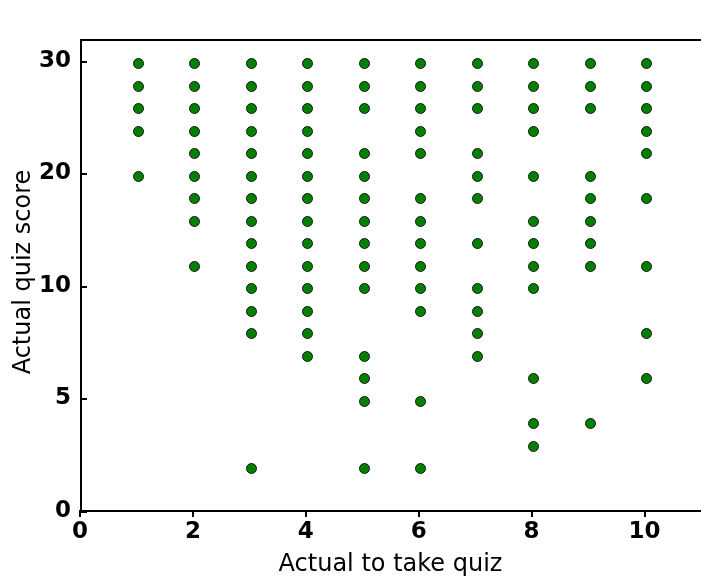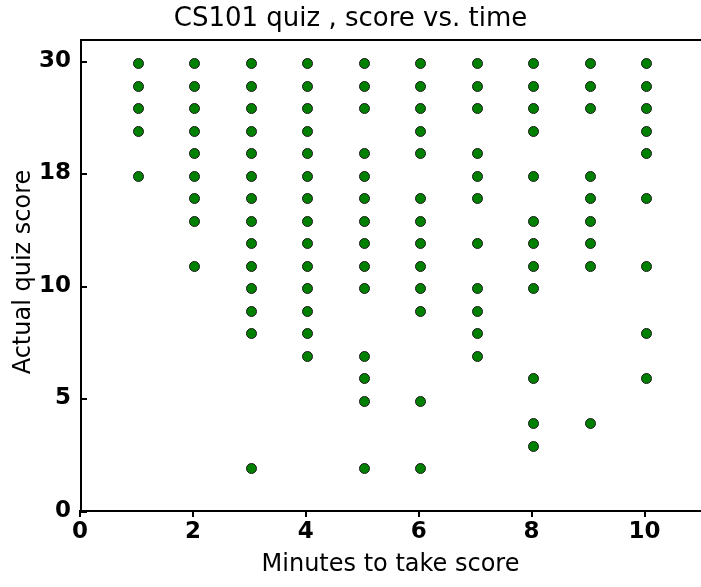--- a/index.html
+++ b/index.html
@@ -121,21 +121,20 @@
     transform: rotate(-90deg);
     transform-origin: center center;
     font-family: "DejaVu Sans", sans-serif;
   }
 </style>
 </head>
 <body>
 
 <div id="figure">
 
-  <div id="chart-title">CS101 quiz , score vs. time</div>
 
   <div id="plot-area">
     <div id="points-layer">
         <div class="pt" title="1, 20" style="left: 56.4545px; top: 22.5238px; background: rgb(0, 128, 0); border-color: rgb(26, 26, 26);"></div>
         <div class="pt" title="1, 19" style="left: 56.4545px; top: 45.0476px; background: rgb(0, 128, 0); border-color: rgb(26, 26, 26);"></div>
         <div class="pt" title="1, 18" style="left: 56.4545px; top: 67.5714px; background: rgb(0, 128, 0); border-color: rgb(26, 26, 26);"></div>
         <div class="pt" title="1, 17" style="left: 56.4545px; top: 90.0952px; background: rgb(0, 128, 0); border-color: rgb(26, 26, 26);"></div>
         <div class="pt" title="1, 15" style="left: 56.4545px; top: 135.143px; background: rgb(0, 128, 0); border-color: rgb(26, 26, 26);"></div>
         <div class="pt" title="2, 20" style="left: 112.909px; top: 22.5238px; background: rgb(0, 128, 0); border-color: rgb(26, 26, 26);"></div>
         <div class="pt" title="2, 19" style="left: 112.909px; top: 45.0476px; background: rgb(0, 128, 0); border-color: rgb(26, 26, 26);"></div>
@@ -260,22 +259,22 @@
       <div class="xtick-label" style="left: 644.545px;">10</div>
     </div>
   <div id="y-axis-ticks">
       <div class="ytick-mark" style="top: 511px;"></div>
       <div class="ytick-label" style="top: 512px;">0</div>
       <div class="ytick-mark" style="top: 398.381px;"></div>
       <div class="ytick-label" style="top: 399.381px;">5</div>
       <div class="ytick-mark" style="top: 285.762px;"></div>
       <div class="ytick-label" style="top: 286.762px;">10</div>
       <div class="ytick-mark" style="top: 173.143px;"></div>
-      <div class="ytick-label" style="top: 174.143px;">18</div>
+      <div class="ytick-label" style="top: 174.143px;">20</div>
       <div class="ytick-mark" style="top: 60.5238px;"></div>
       <div class="ytick-label" style="top: 61.5238px;">30</div>
     </div>
 
-  <div id="xlabel">Minutes to take score</div>
+  <div id="xlabel">Actual to take quiz</div>
 
   <div id="ylabel">Actual quiz score</div>
 
 </div>
 
 </body></html>

